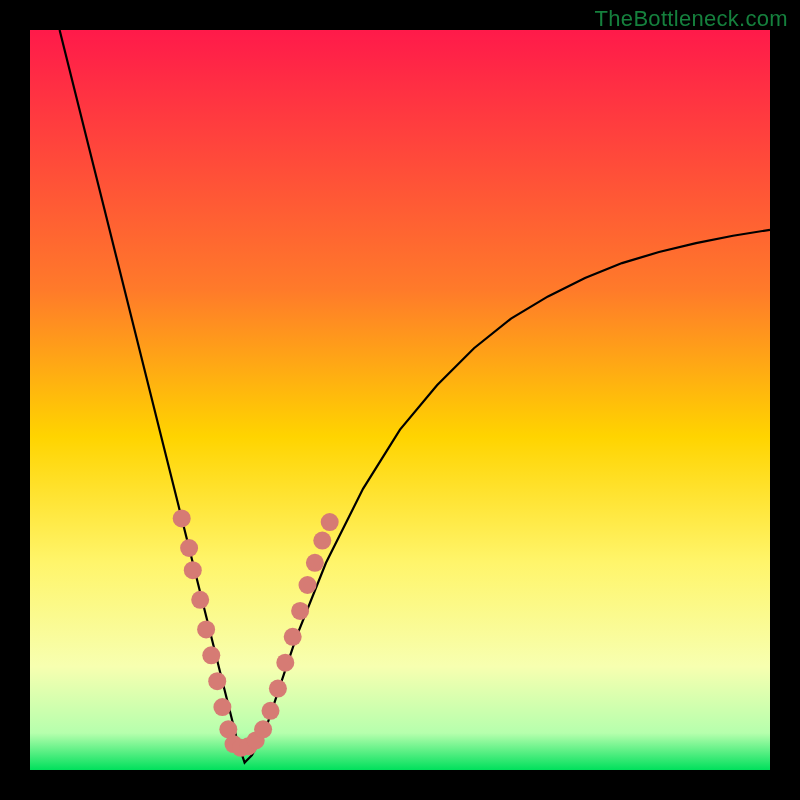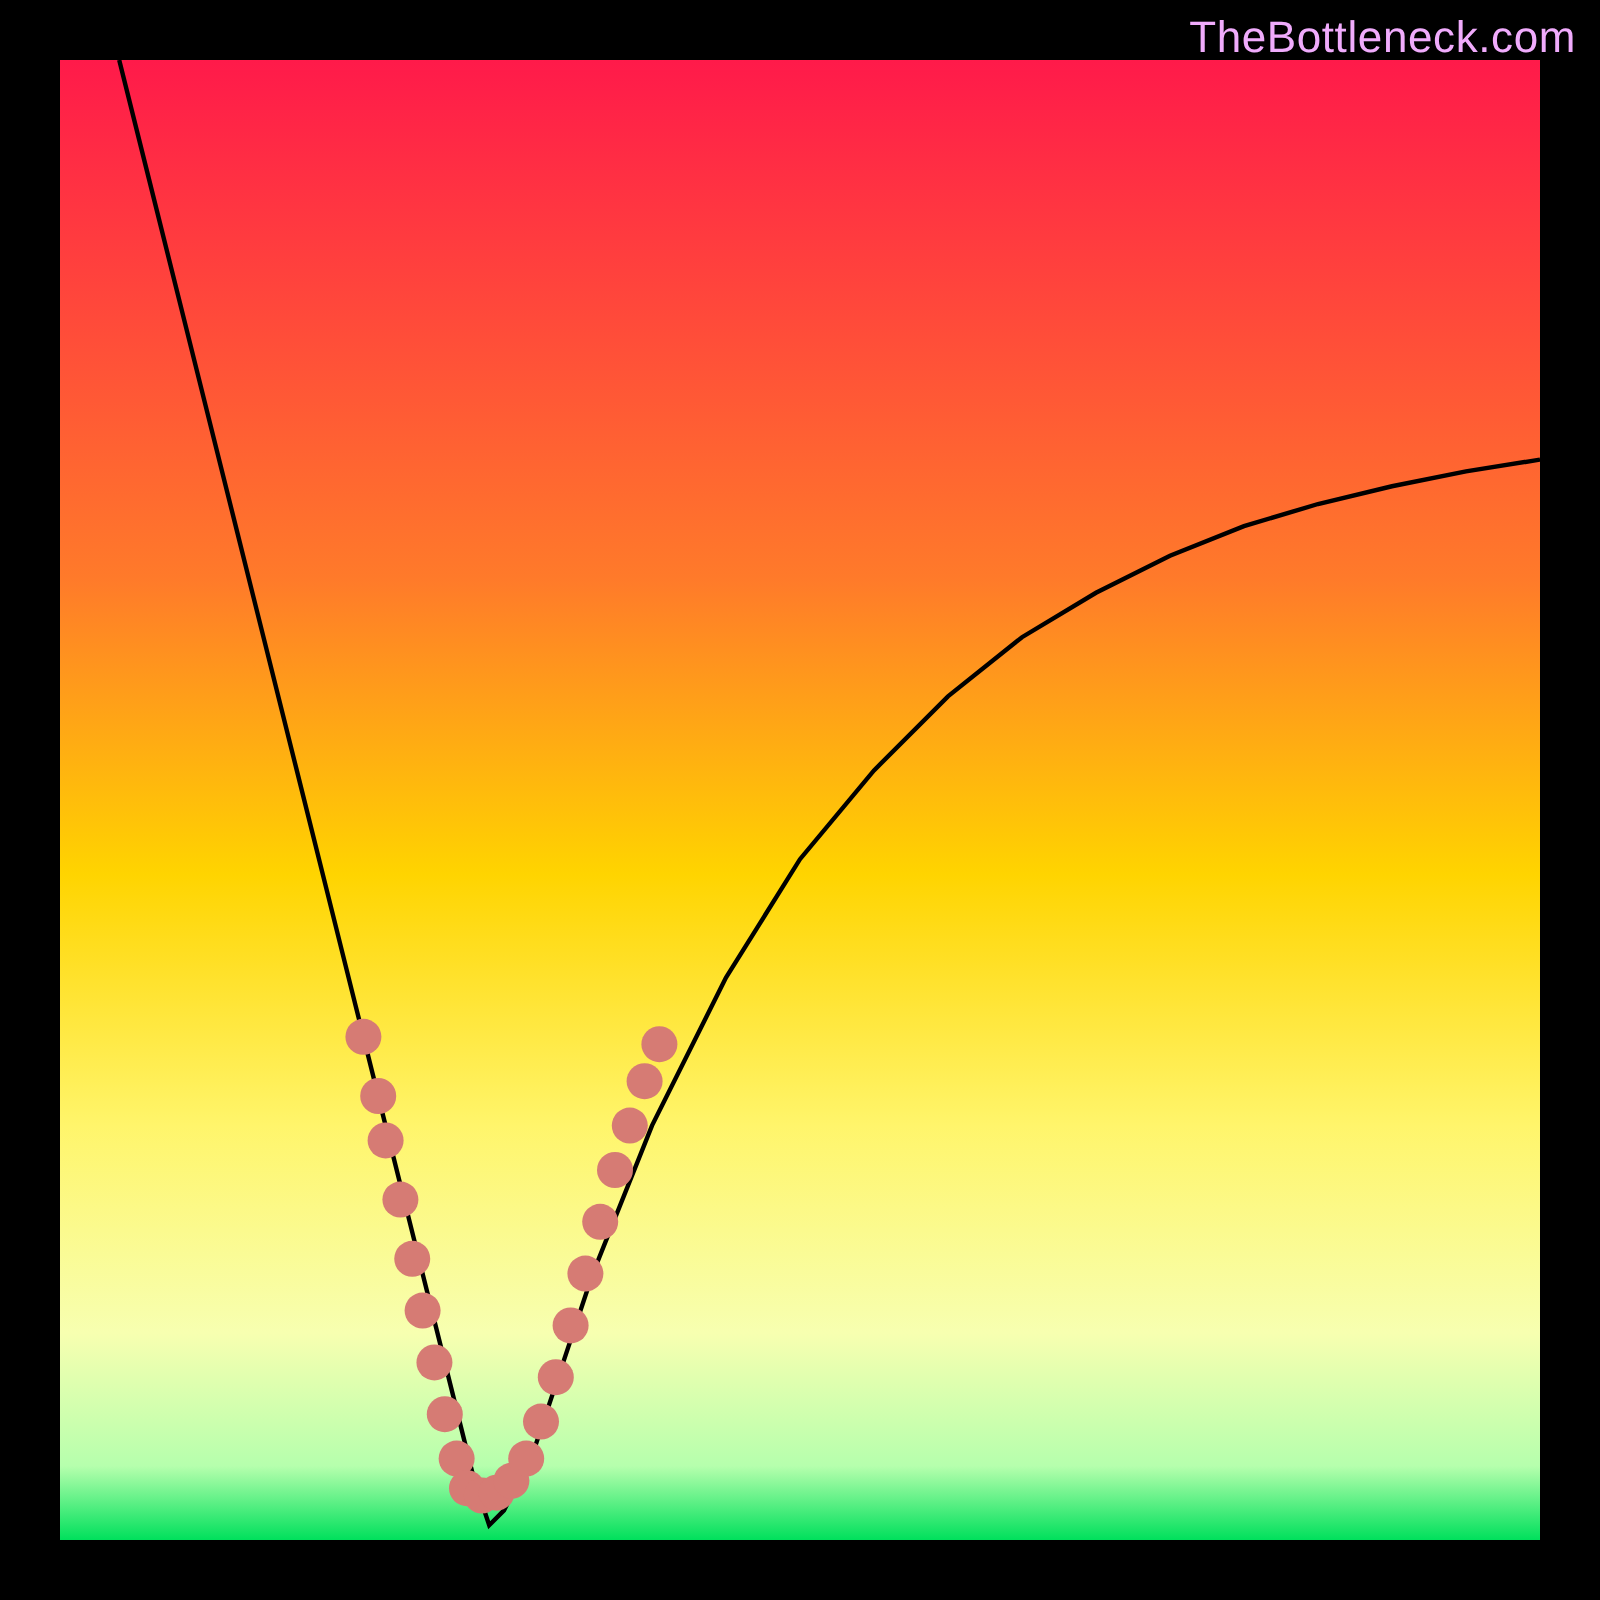--- a/index.html
+++ b/index.html
@@ -1,19 +1,19 @@
 <!DOCTYPE html>
 <html><head>
 <meta charset="utf-8">
 <style>
   * { margin: 0; padding: 0; box-sizing: border-box; }
   body { width: 800px; height: 800px; background: #000; position: relative; font-family: Arial, sans-serif; }
   .frame { position: absolute; top: 0; left: 0; width: 800px; height: 800px; background: #000; }
   .plot-area { position: absolute; top: 30px; left: 30px; width: 740px; height: 740px; }
-  .watermark { position: absolute; top: 6px; right: 12px; color: #f0abfc; font-size: 22px; font-weight: 500; letter-spacing: 0.3px; }
+  .watermark { position: absolute; top: 6px; right: 12px; color: #15803d; font-size: 22px; font-weight: 500; letter-spacing: 0.3px; }
   svg { display: block; }
 </style>
 </head>
 <body>
 
 <div class="frame">
   <div class="plot-area">
     <svg id="chart-svg" width="740" height="740" viewBox="0 0 740 740">
       <defs>
         <linearGradient id="bg-grad" x1="0" y1="0" x2="0" y2="1">

